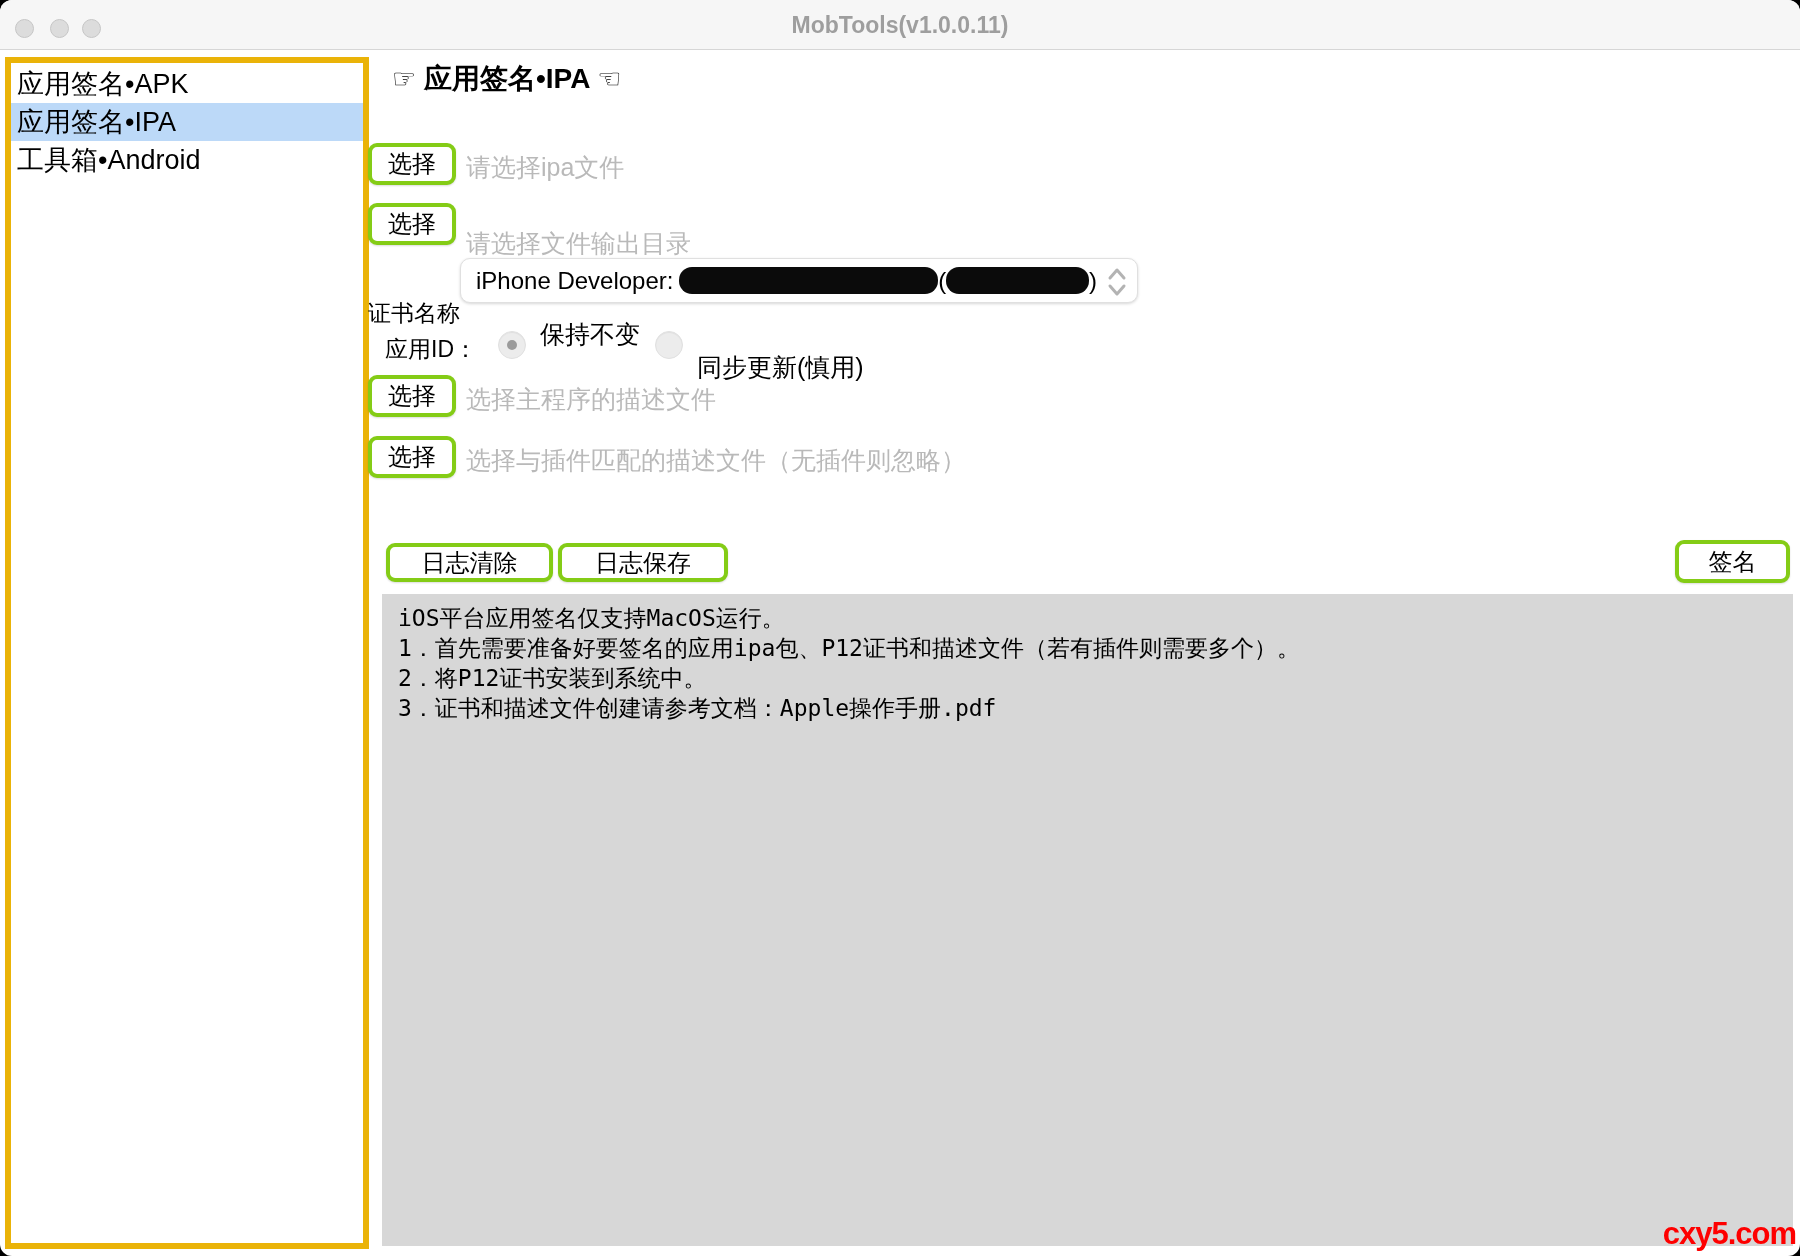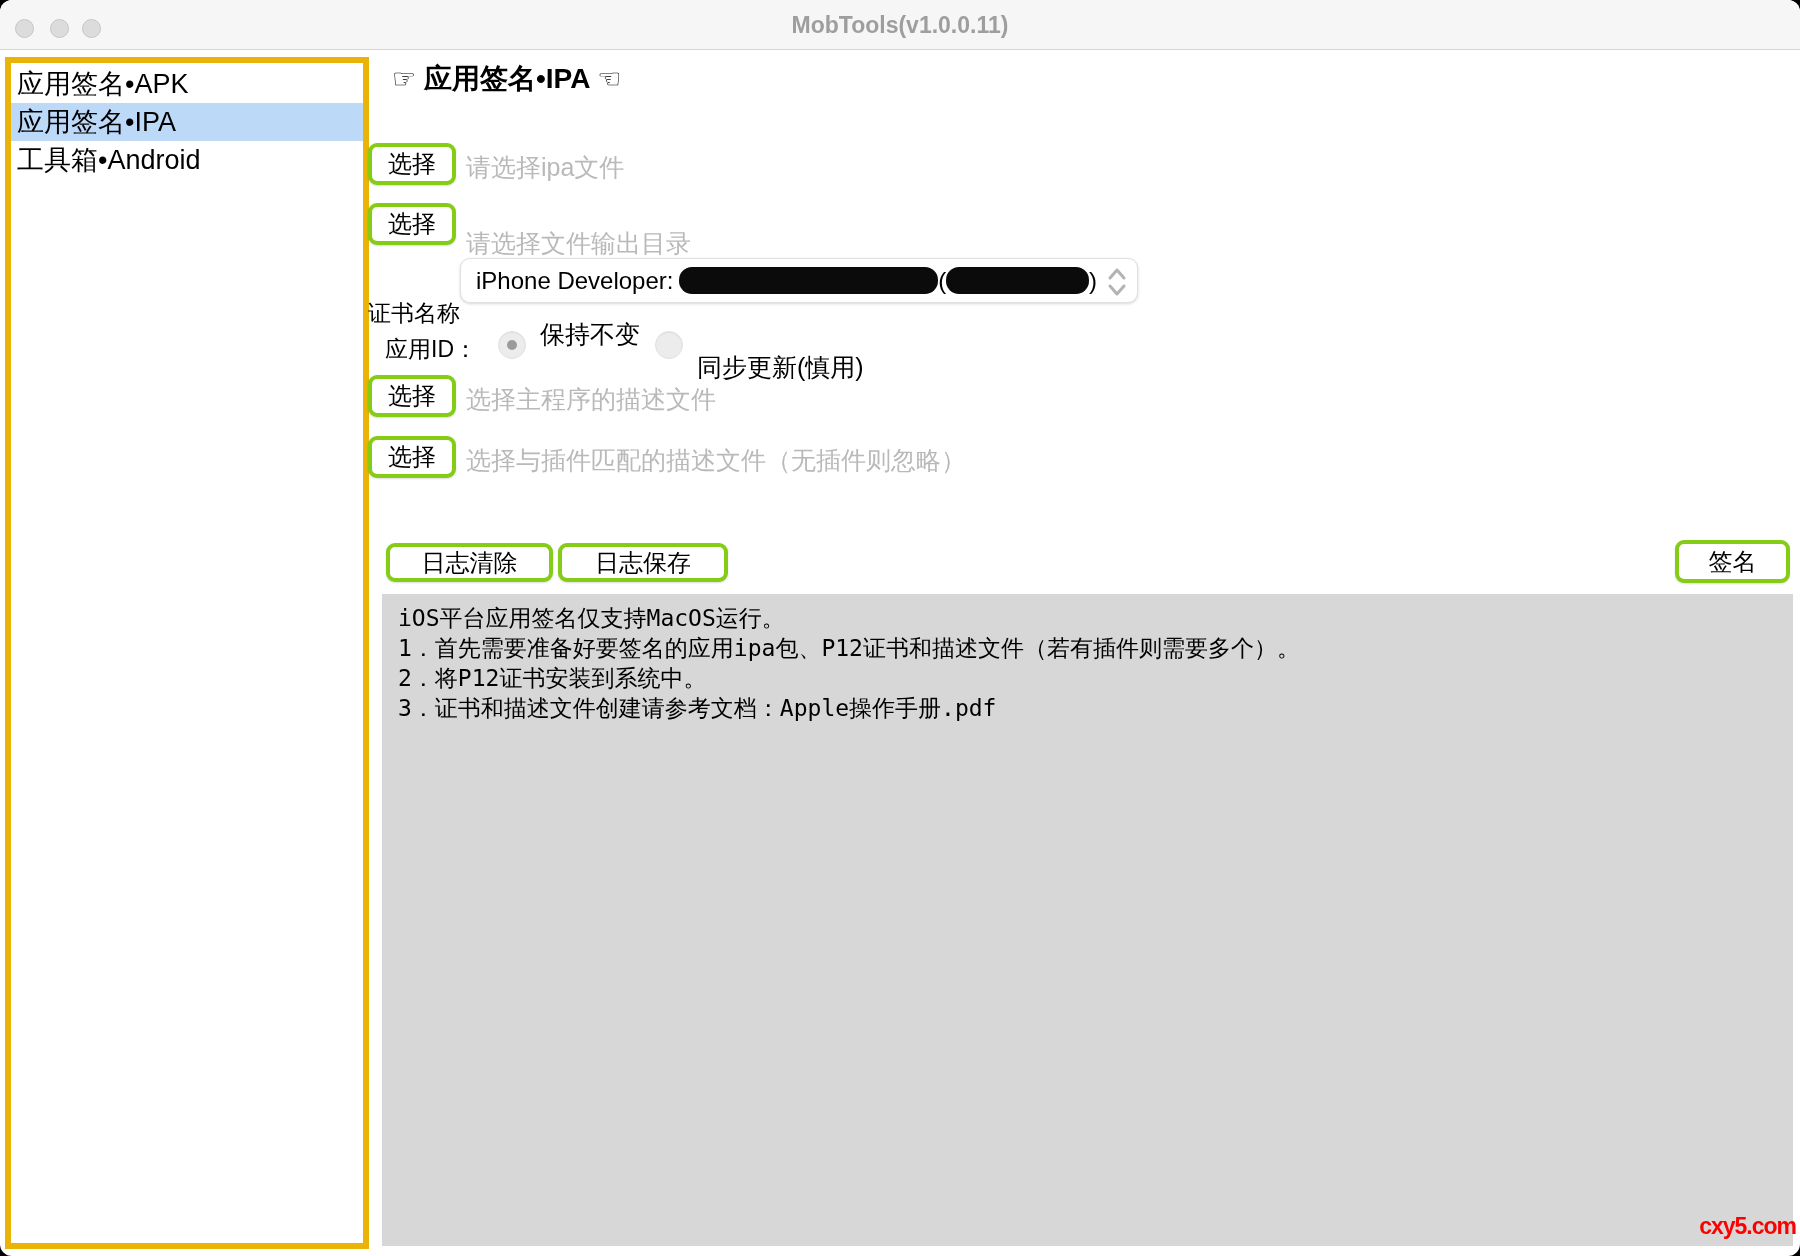--- a/index.html
+++ b/index.html
@@ -75,21 +75,21 @@
   .b-save  { left:558px; width:170px; }
   .b-sign  { left:1675px; top:540px; width:115px; height:43px; }
   
   .log {
     position:absolute; left:382px; top:594px; width:1411px; height:652px;
     background:#d7d7d7; padding:9px 10px 0 16px;
     font-family:"DejaVu Sans Mono", monospace; font-size:23px; line-height:30px; color:#000;
   }
   .log div { white-space:nowrap; }
   .watermark {
-    position:absolute; right:4px; bottom:16px; font-size:23px; font-weight:bold;
+    position:absolute; right:4px; bottom:4px; font-size:31px; font-weight:bold;
     color:#fe0000; letter-spacing:-1px; white-space:nowrap;
   }
 </style>
 </head>
 <body>
 
 <div class="window">
 
   <div class="titlebar">
     <div class="traffic t-close"></div>

